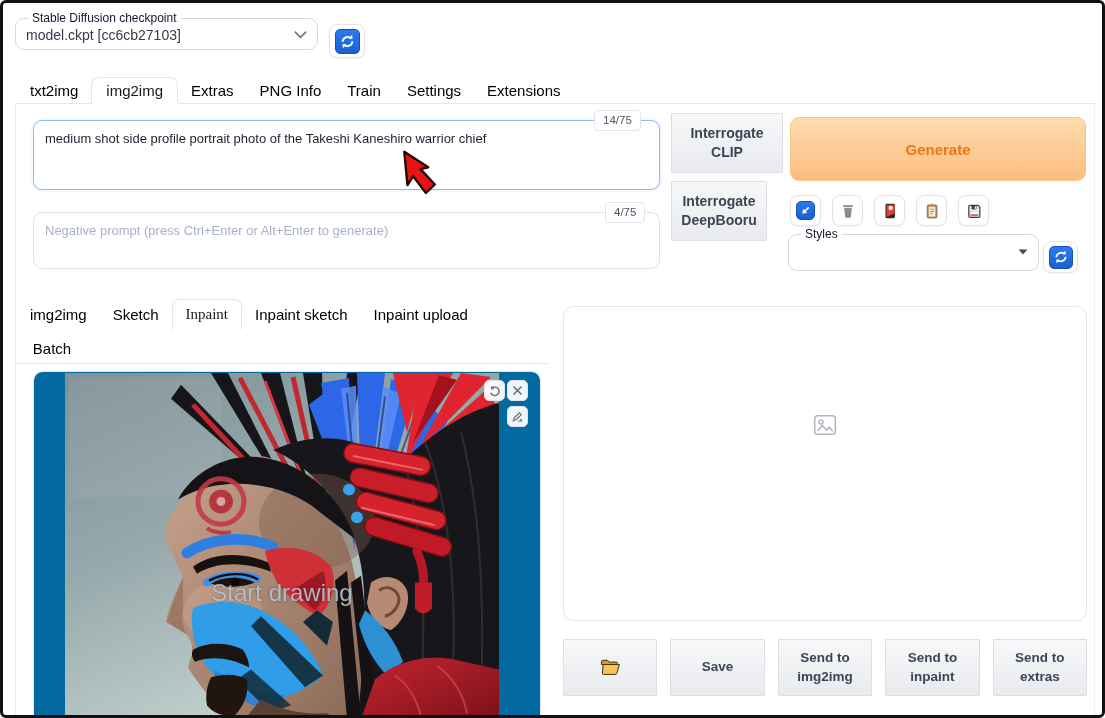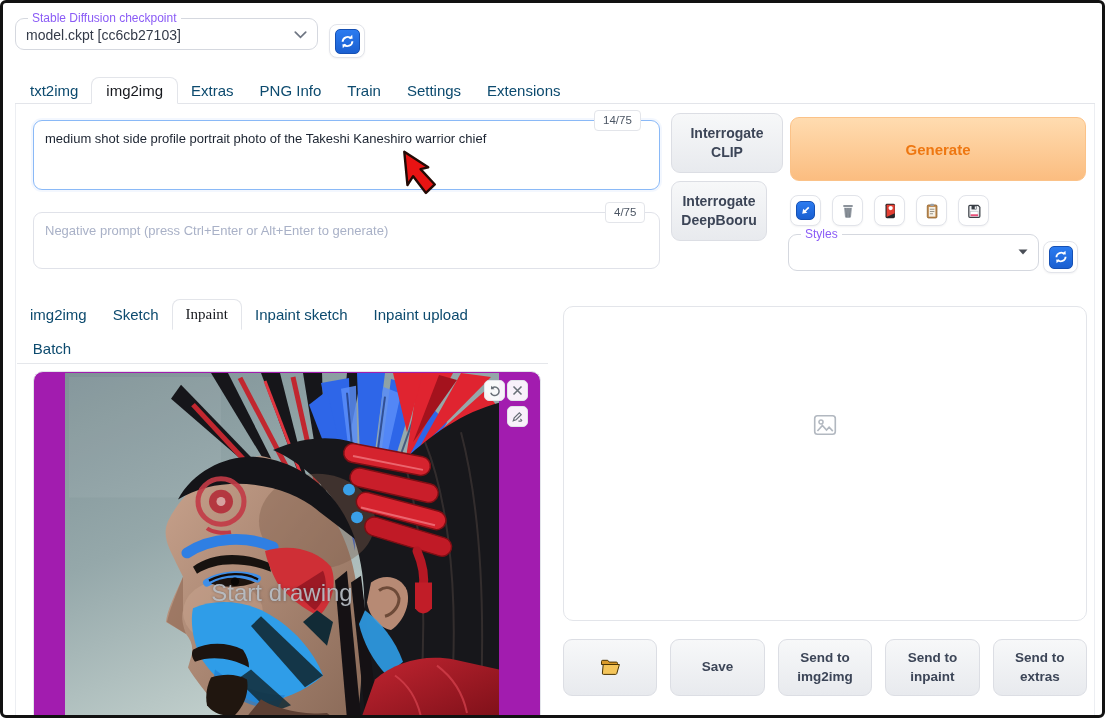--- a/index.html
+++ b/index.html
@@ -1,51 +1,51 @@
 <!DOCTYPE html>
 <html><head>
 <meta charset="utf-8">
 <style>
   html,body{margin:0;padding:0;background:#fff;font-family:"Liberation Sans","DejaVu Sans",sans-serif;}
   *{box-sizing:border-box;}
   .frame{position:relative;width:1105px;height:718px;border:3px solid #111;border-radius:6px;background:#fff;overflow:hidden;}
 
   
   fieldset.dd{position:absolute;margin:0;padding:2px 10px 6px 10px;background:#fff;border:1px solid #d5d8df;border-radius:9px;}
-  fieldset.dd legend{font-size:12px;color:#8b5cf6;padding:0 4px;margin-left:2px;}
+  fieldset.dd legend{font-size:12px;color:#0f172a;padding:0 4px;margin-left:2px;}
   .dd-row{display:flex;align-items:center;}
   .dd-value{flex:1;font-size:14px;color:#343b49;}
   .chev{flex:0 0 auto;display:flex;}
 
   
   .icon-btn{display:flex;align-items:center;justify-content:center;background:#fff;border:1px solid #e2e4ea;border-radius:8px;box-shadow:0 1px 2px rgba(16,24,40,.05);cursor:pointer;padding:0;}
   .blue-chip{display:flex;align-items:center;justify-content:center;background:linear-gradient(180deg,#2b7bf0,#1a5fd0);border:1px solid #1550b4;border-radius:5px;}
 
   
   .tabs{position:absolute;display:flex;align-items:stretch;border-bottom:1px solid #e3e5ea;}
-  .tab{background:transparent;border:none;font-family:inherit;font-size:15px;color:#0c4a6e;padding:4px 13px;cursor:pointer;white-space:nowrap;}
+  .tab{background:transparent;border:none;font-family:inherit;font-size:15px;color:#000000;padding:4px 13px;cursor:pointer;white-space:nowrap;}
   .tab.active{color:#16181d;background:#fff;border:1px solid #e3e5ea;border-bottom-color:#fff;border-radius:8px 8px 0 0;margin-bottom:-1px;position:relative;z-index:2;padding:4px 14px;}
   .subtabs{position:absolute;display:flex;flex-wrap:wrap;align-items:stretch;border-bottom:none;}
   .subtabs .tab{padding:6px 13px;}
   .subtabs .tab.active{border-bottom-color:transparent;margin-bottom:0;font-family:Liberation Serif, serif;}
   .subtab-rule{position:absolute;height:1px;background:#e5e7eb;}
 
   
   textarea.prompt{position:absolute;resize:none;border-radius:9px;padding:9px 11px;font-family:inherit;font-size:13px;color:#1b2330;line-height:1.35;outline:none;}
   .prompt-main{border:1.5px solid #8ab9f7;box-shadow:0 0 0 2px rgba(99,152,245,.08);}
   .prompt-neg{border:1px solid #e0e2e9;}
   textarea.prompt::placeholder{color:#a9b1c7;}
   .counter{position:absolute;z-index:3;background:#fff;border:1px solid #e3e5ea;border-radius:4px;font-size:11.5px;color:#4b5563;padding:2px 8px;line-height:1.3;}
 
   
-  .btn2{display:flex;align-items:center;justify-content:center;text-align:center;background:linear-gradient(180deg,#f7f8f9,#e8eaee);border:1px solid #dcdee4;border-radius:9px;color:#3c4557;font-family:inherit;font-weight:700;cursor:pointer;line-height:1.35;}
+  .btn2{display:flex;align-items:center;justify-content:center;text-align:center;background:linear-gradient(180deg,#f7f8f9,#e8eaee);border:1px solid #dcdee4;border-radius:1px;color:#3c4557;font-family:inherit;font-weight:700;cursor:pointer;line-height:1.35;}
   .btn-generate{position:absolute;display:flex;align-items:center;justify-content:center;background:linear-gradient(180deg,#ffdcb0,#fbbd80);border:1px solid #fbc288;border-radius:9px;font-family:inherit;font-size:15px;font-weight:700;cursor:pointer;}
 
   
-  .editor{position:absolute;left:30px;top:368px;width:508px;height:347px;background:#a21caf;border:1px solid #e3e5ea;border-radius:10px 10px 0 0;overflow:hidden;}
+  .editor{position:absolute;left:30px;top:368px;width:508px;height:347px;background:#0369a1;border:1px solid #e3e5ea;border-radius:10px 10px 0 0;overflow:hidden;}
   .photo{position:absolute;left:31px;top:1px;width:434px;height:346px;}
   .photo svg{display:block;width:100%;height:100%;}
   .canvas-text{position:absolute;left:31px;top:207px;width:434px;text-align:center;font-size:24px;color:rgba(186,191,197,.92);text-shadow:0 0 3px rgba(40,45,50,.45);pointer-events:none;}
   .edit-tool{position:absolute;width:21px;height:21px;display:flex;align-items:center;justify-content:center;background:rgba(253,253,254,.95);border:1px solid #e0e3e8;border-radius:5px;color:#697078;cursor:pointer;padding:0;}
 
   
   .output-panel{position:absolute;left:560px;top:303px;width:524px;height:315px;background:#fff;border:1px solid #e3e5ea;border-radius:10px;}
   .out-btns{position:absolute;left:560px;top:636px;width:524px;height:57px;display:flex;gap:13px;}
   .out-btns .btn2{flex:1;font-size:13.5px;padding:4px 6px;}
 

